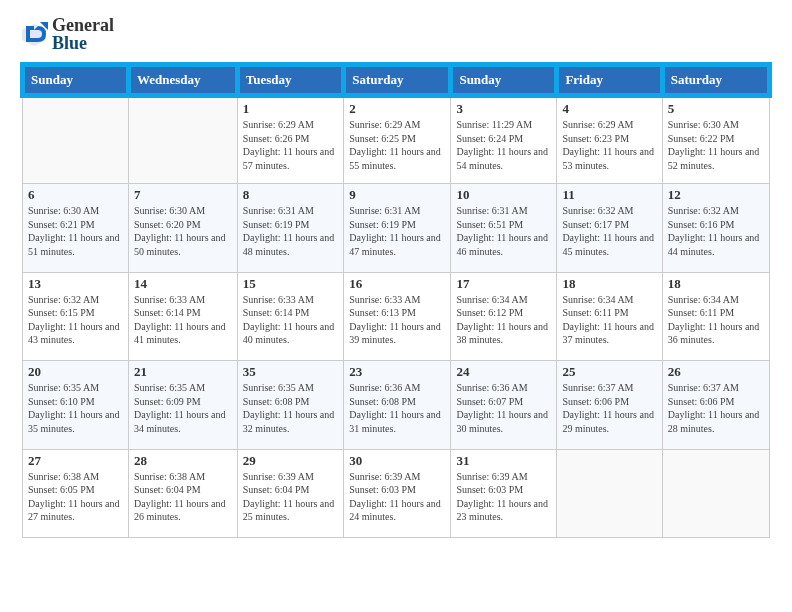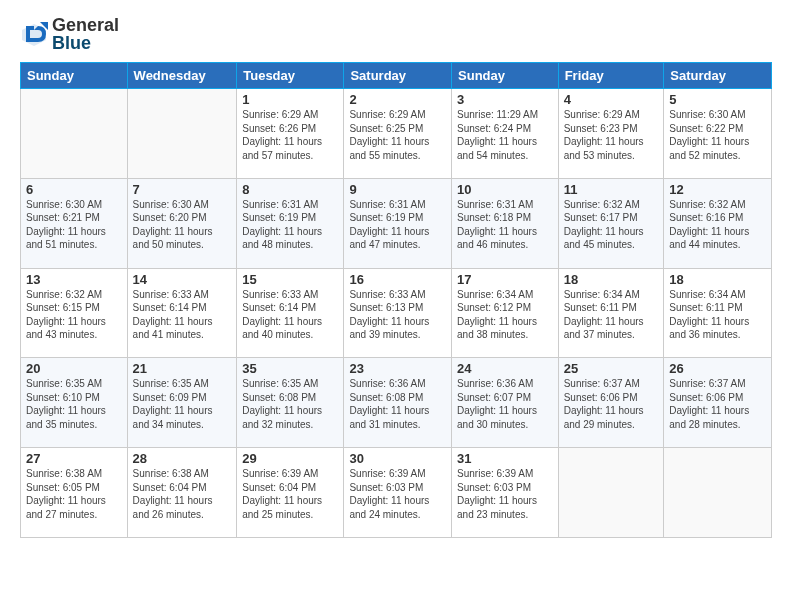--- a/index.html
+++ b/index.html
@@ -10,20 +10,21 @@
       height: 612px;
       overflow: hidden;
     }
     .page {
       width: 792px;
       height: 548px;
       background: #fff;
       display: flex;
       flex-direction: column;
       padding: 16px 20px 10px 20px;
+      font-family: Liberation Serif, serif;
     }
     .header {
       display: flex;
       justify-content: space-between;
       align-items: flex-start;
       margin-bottom: 10px;
     }
     .logo {
       display: flex;
       align-items: center;
@@ -65,21 +66,21 @@
       border-collapse: collapse;
       flex: 1;
     }
     .calendar th {
       background: #2a6ebb;
       color: #fff;
       text-align: left;
       padding: 5px 6px;
       font-size: 13px;
       font-weight: bold;
-      border: 1px solid #0ea5e9;
+      border: 5px solid #0ea5e9;
       margin-top: 32px;
     }
     .calendar td {
       vertical-align: top;
       border: 1px solid #ccc;
       padding: 3px 5px;
       width: 113px;
       height: 82px;
       background: #fff;
     }
@@ -191,21 +192,21 @@
           </td>
           <td>
             <span class="day-num">9</span>
             <div class="day-info">Sunrise: 6:31 AM
 Sunset: 6:19 PM
 Daylight: 11 hours and 47 minutes.</div>
           </td>
           <td>
             <span class="day-num">10</span>
             <div class="day-info">Sunrise: 6:31 AM
-Sunset: 6:18 PM
+Sunset: 6:51 PM
 Daylight: 11 hours and 46 minutes.</div>
           </td>
           <td>
             <span class="day-num">11</span>
             <div class="day-info">Sunrise: 6:32 AM
 Sunset: 6:17 PM
 Daylight: 11 hours and 45 minutes.</div>
           </td>
           <td>
             <span class="day-num">12</span>

